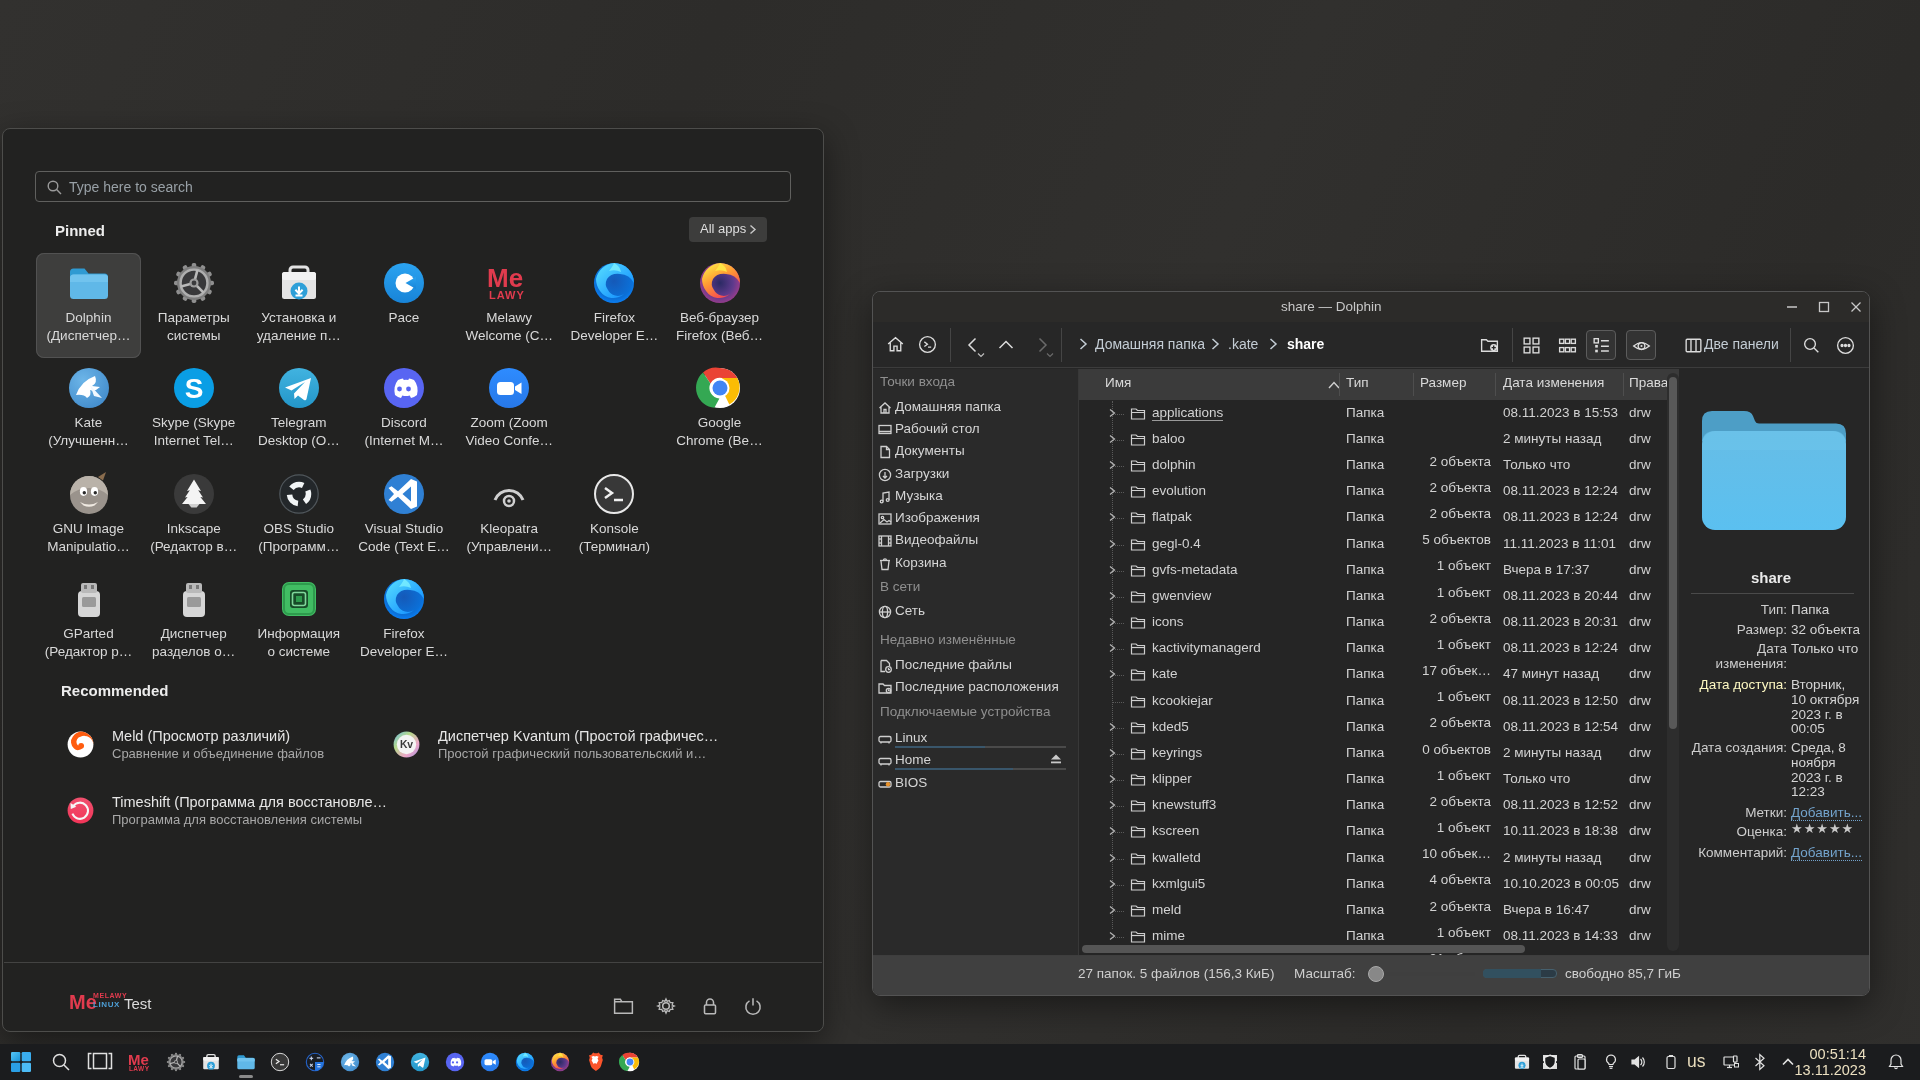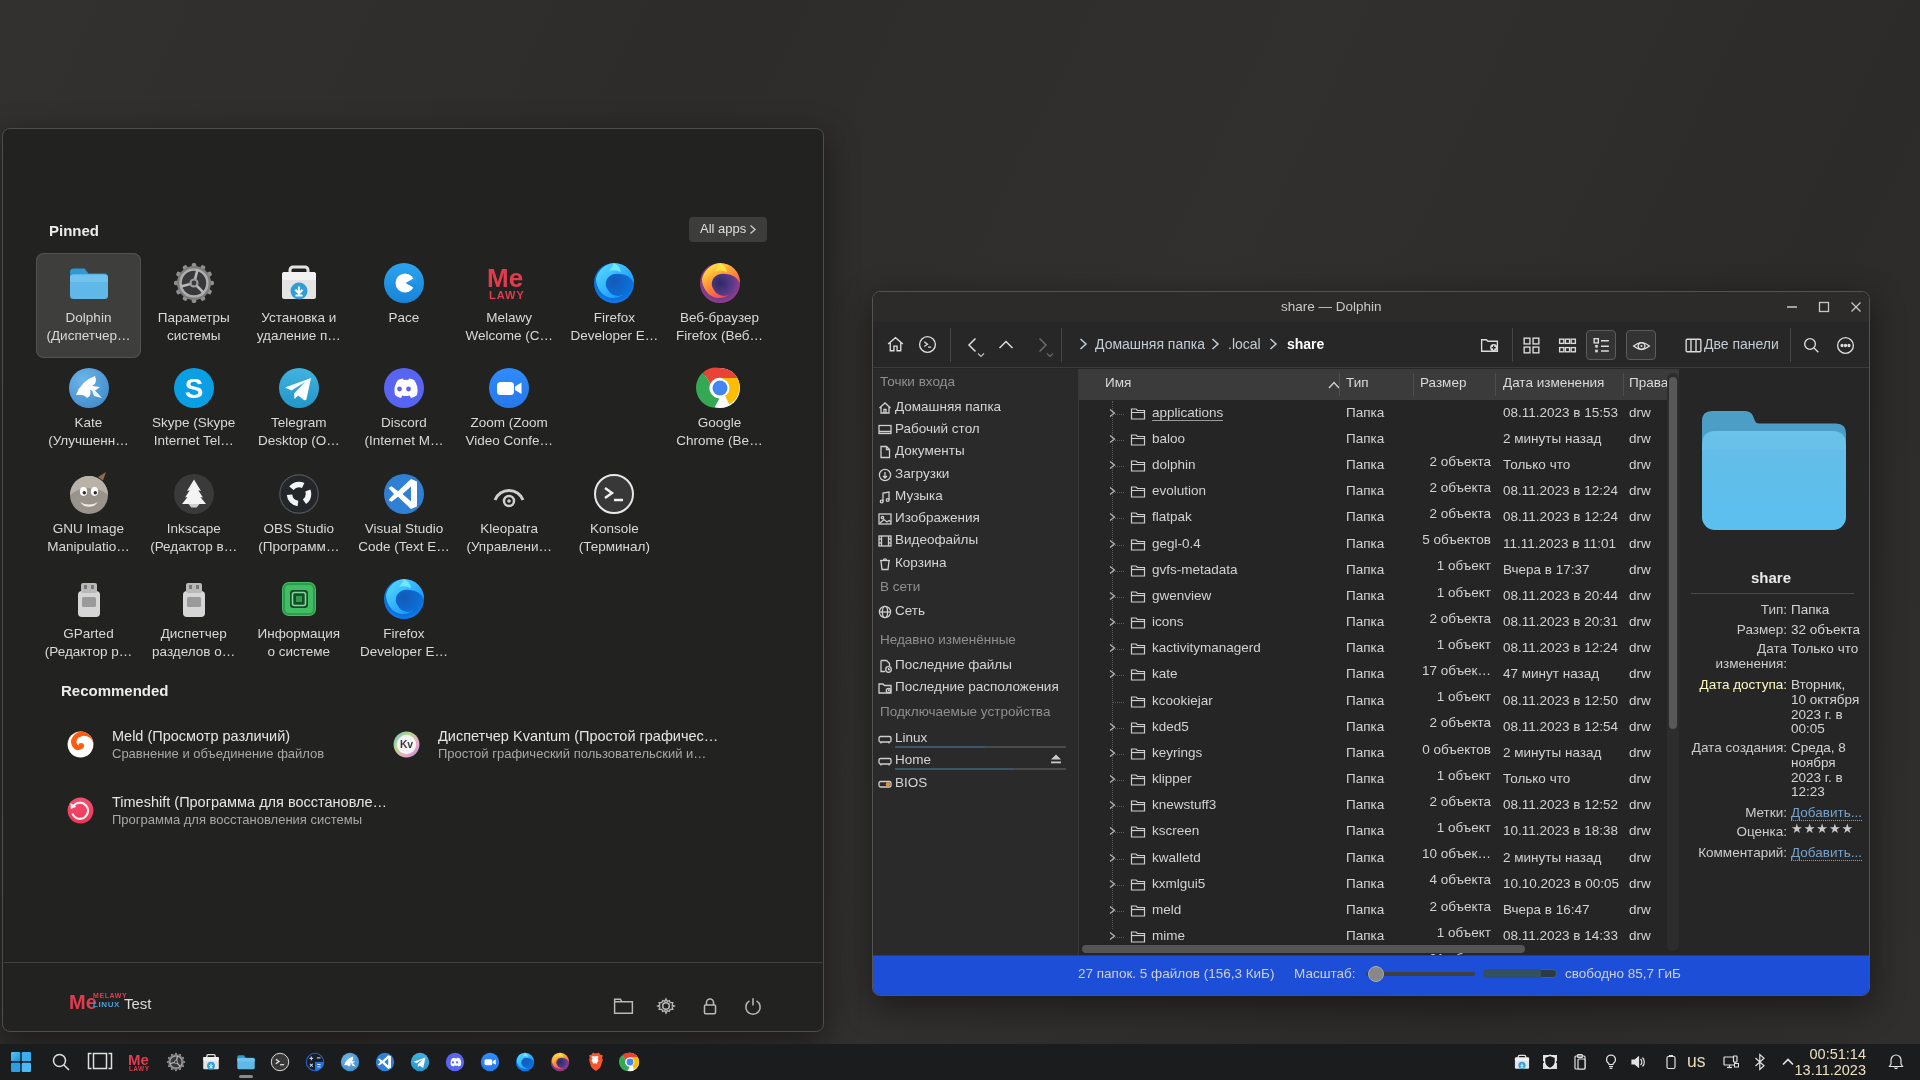--- a/index.html
+++ b/index.html
@@ -42,32 +42,39 @@
 .fsep { position:absolute; top:4px; width:1px; height:23px; background:#4e4e4e; }
 .frow { position:absolute; left:0; right:0; height:26px; color:#d2d2d2; font-size:13.5px; }
 .frow .nm { position:absolute; left:73px; top:4px; }
 .frow .ty { position:absolute; left:267px; top:4px; }
 .frow .sz { position:absolute; left:300px; width:112px; top:8px; text-align:right;margin-top:45px; }
 .frow .dt { position:absolute; left:424px; top:4px; white-space:nowrap; }
 .frow .rg { position:absolute; left:550px; top:4px; }
 .frow .ex { position:absolute; left:28px; top:6px; width:10px; height:12px; }
 .frow .fi { position:absolute; left:51px; top:5px; width:16px; height:16px; }
 #infopanel { position:absolute; right:8px; top:77px; width:180px; bottom:40px; background:#262626; font-size:13.5px;}
-#statusbar { position:absolute; left:0; bottom:0; right:0; height:40px; background:#1d4ed8; border-top:1px solid #3e3e3e; color:#cfcfcf; font-size:13.5px;}
+#statusbar { position:absolute; left:0; bottom:0; right:0; height:40px; background:#404040; border-top:1px solid #3e3e3e; color:#cfcfcf; font-size:13.5px;}
 
 #taskbar { position:absolute; left:0; top:1044px; width:1920px; height:36px; background:#1b1c1e; }
 .tbi { position:absolute; top:7px; width:22px; height:22px; }
 #clock { position:absolute; right:54px; top:3px; text-align:right; color:#ece0c0; font-size:14.5px; line-height:15.5px; }
 svg { display:block; }
 .lnk { color:#73a3cc; border-bottom:1px dotted #73a3cc; }
 </style></head><body>
 <div id="desktop"></div>
 
 <div id="launcher">
-<div class="hdrlbl" style="left:46px;top:93px;">Pinned</div>
+<div id="searchbox">
+      <svg style="position:absolute;left:10px;top:7px" width="17" height="17" viewBox="0 0 17 17" fill="none" stroke="#9a9a9a" stroke-width="1.4">
+        <circle cx="7" cy="7" r="4.8"></circle>
+        <line x1="10.6" y1="10.6" x2="15" y2="15"></line>
+      </svg>
+      <span class="ph">Type here to search</span>
+    </div>
+<div class="hdrlbl" style="left:52px;top:93px;">Pinned</div>
 <div id="allapps">All apps <svg style="position:absolute;right:9px;top:6.5px" width="11" height="11" viewBox="0 0 11 11" fill="none" stroke="#c9c9c9" stroke-width="1.4">
         <path d="M3.5 1.5 L8 5.5 L3.5 9.5"></path>
       </svg></div>
 <div class="tile sel" style="left:33.0px;top:124.0px;">
       <div class="ic">
         <svg width="48" height="48" viewBox="0 0 48 48" style="">
           <g transform="scale(1.0)">
 <path d="M5 13 q0-3.5 3.5-3.5 h11 l4 5 h16 q3.5 0 3.5 3.5 v3 H5 z" fill="#2f9ad2"></path>
 <rect x="5" y="15.5" width="38" height="24.5" rx="3.5" fill="#60b8e8"></rect>
 <path d="M5 19 q0-3.5 3.5-3.5 h31 q3.5 0 3.5 3.5 v4 H5 z" fill="#74c4ee" opacity="0.85"></path>
@@ -560,21 +567,21 @@
         <path d="M2 2.5 L5 5.5 L8 2.5"></path>
       </svg>
       <div class="abs" style="left:188px;top:6px;width:1px;height:34px;background:#454545;"></div>
       <svg class="abs" style="left:203px;top:15px" width="14" height="14" viewBox="0 0 14 14" fill="none" stroke="#c3ccd4" stroke-width="1.5">
         <path d="M4.5 2 L10 7 L4.5 12"></path>
       </svg>
       <div class="abs" style="left:222px;top:14px;color:#c3ccd4;font-size:14px;">Домашняя папка</div>
       <svg class="abs" style="left:335px;top:15px" width="14" height="14" viewBox="0 0 14 14" fill="none" stroke="#c3ccd4" stroke-width="1.5">
         <path d="M4.5 2 L10 7 L4.5 12"></path>
       </svg>
-      <div class="abs" style="left:355px;top:14px;color:#c3ccd4;font-size:14px;">.local</div>
+      <div class="abs" style="left:355px;top:14px;color:#c3ccd4;font-size:14px;">.kate</div>
       <svg class="abs" style="left:393px;top:15px" width="14" height="14" viewBox="0 0 14 14" fill="none" stroke="#c3ccd4" stroke-width="1.5">
         <path d="M4.5 2 L10 7 L4.5 12"></path>
       </svg>
       <div class="abs" style="left:414px;top:14px;color:#ffffff;font-weight:bold;font-size:14px;">share</div>
       <div class="abs" style="left:606px;top:13px;">
         <svg width="21" height="21" viewBox="0 0 20 20" fill="none" stroke="#dcdcdc" stroke-width="1.3">
           <path d="M2.5 6 V4.5 H7 L8.5 6 H17.5 V15.5 H2.5 z"></path>
           <circle cx="14" cy="12" r="3.4" fill="#dcdcdc" stroke="none"></circle>
           <path d="M14 10 V14 M12 12 H16" stroke="#272727" stroke-width="1.3"></path>
         </svg>

